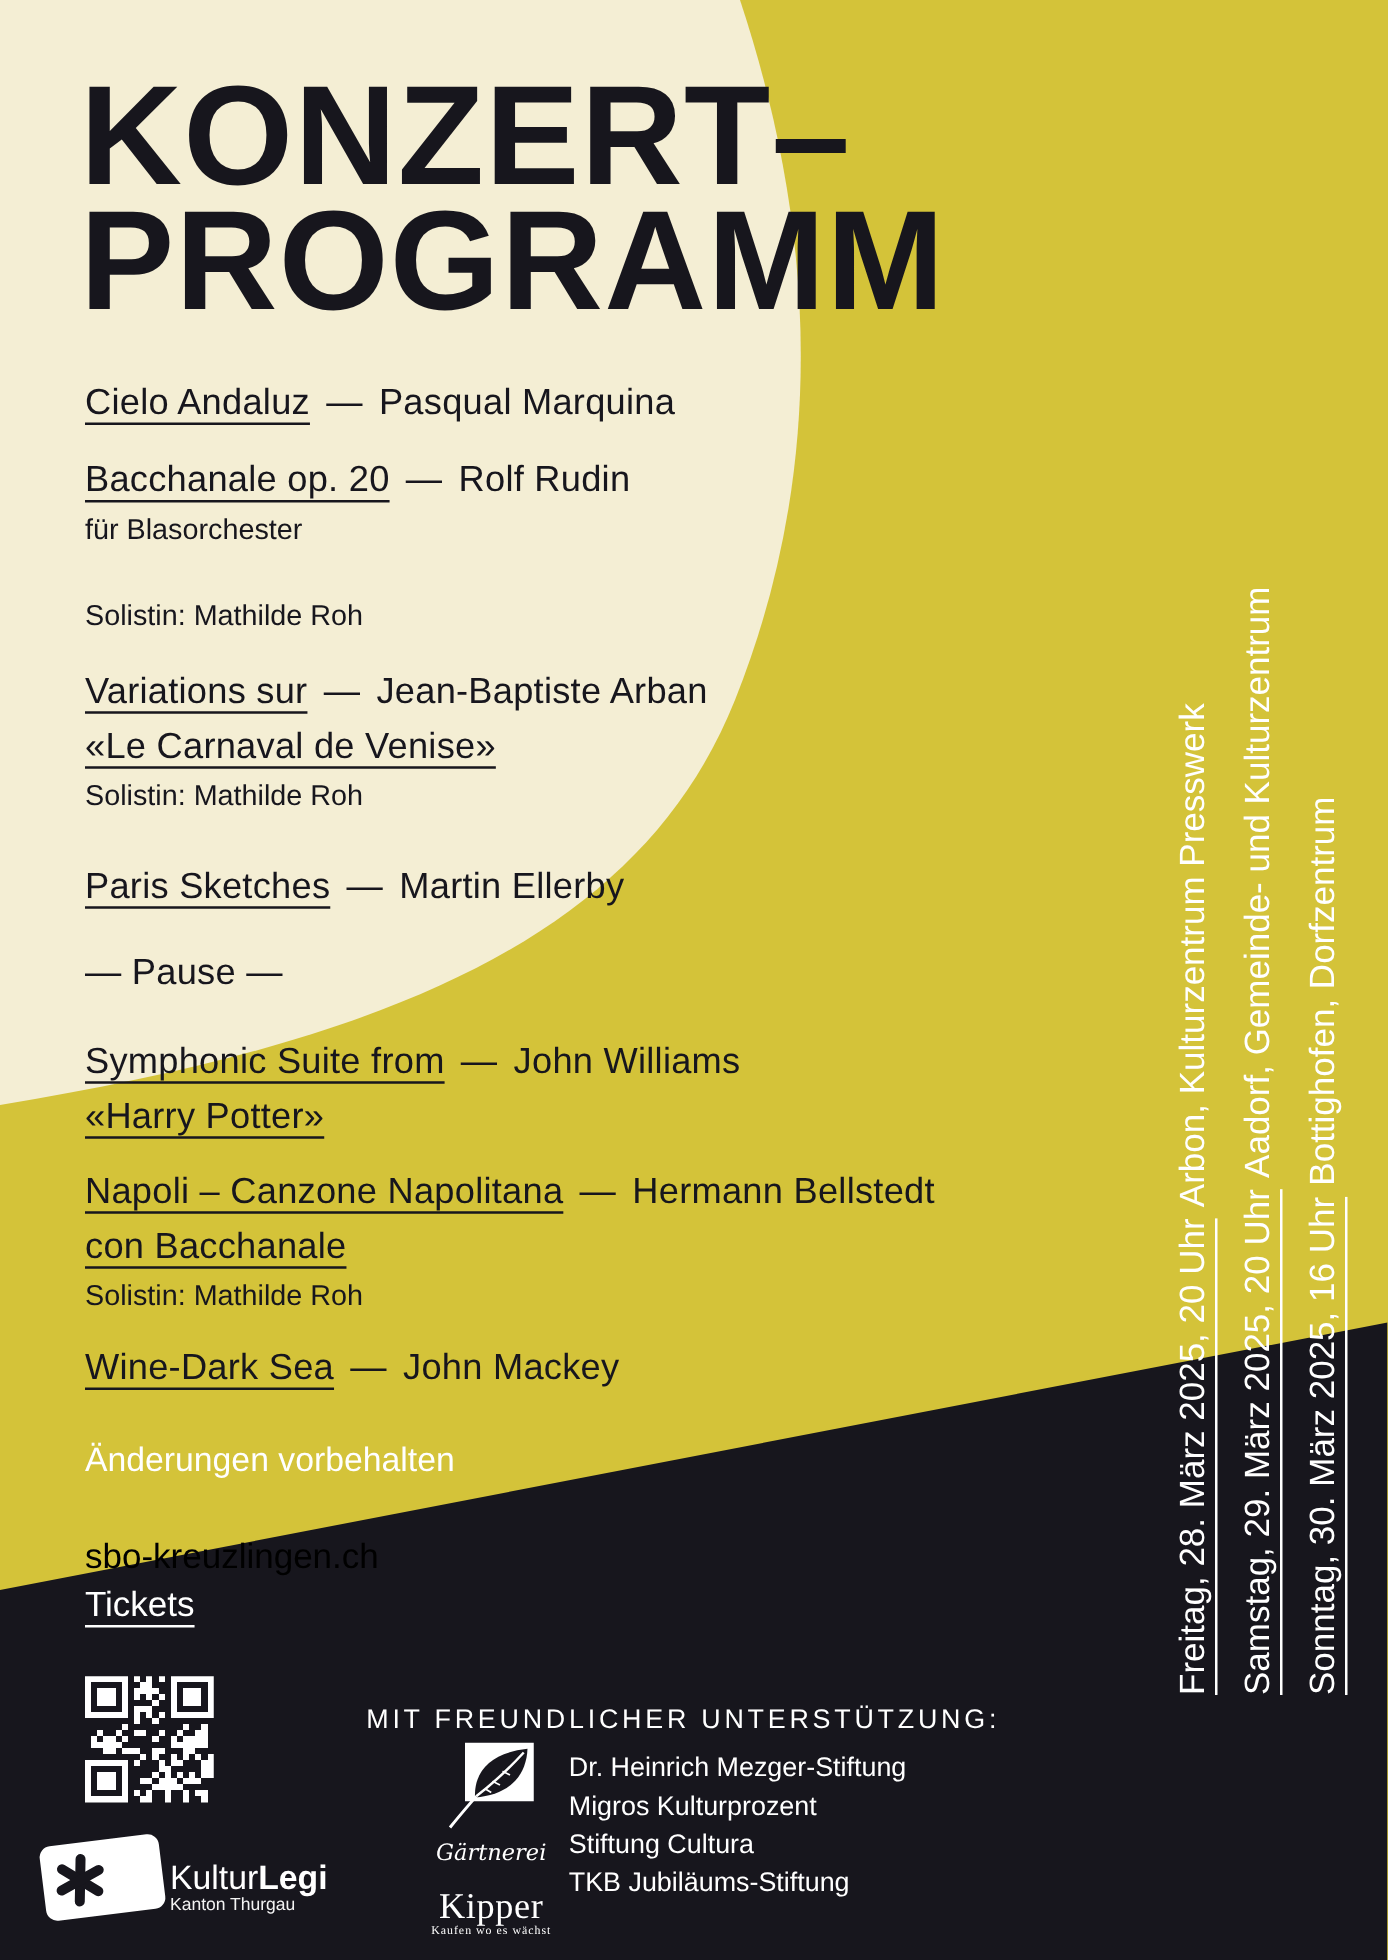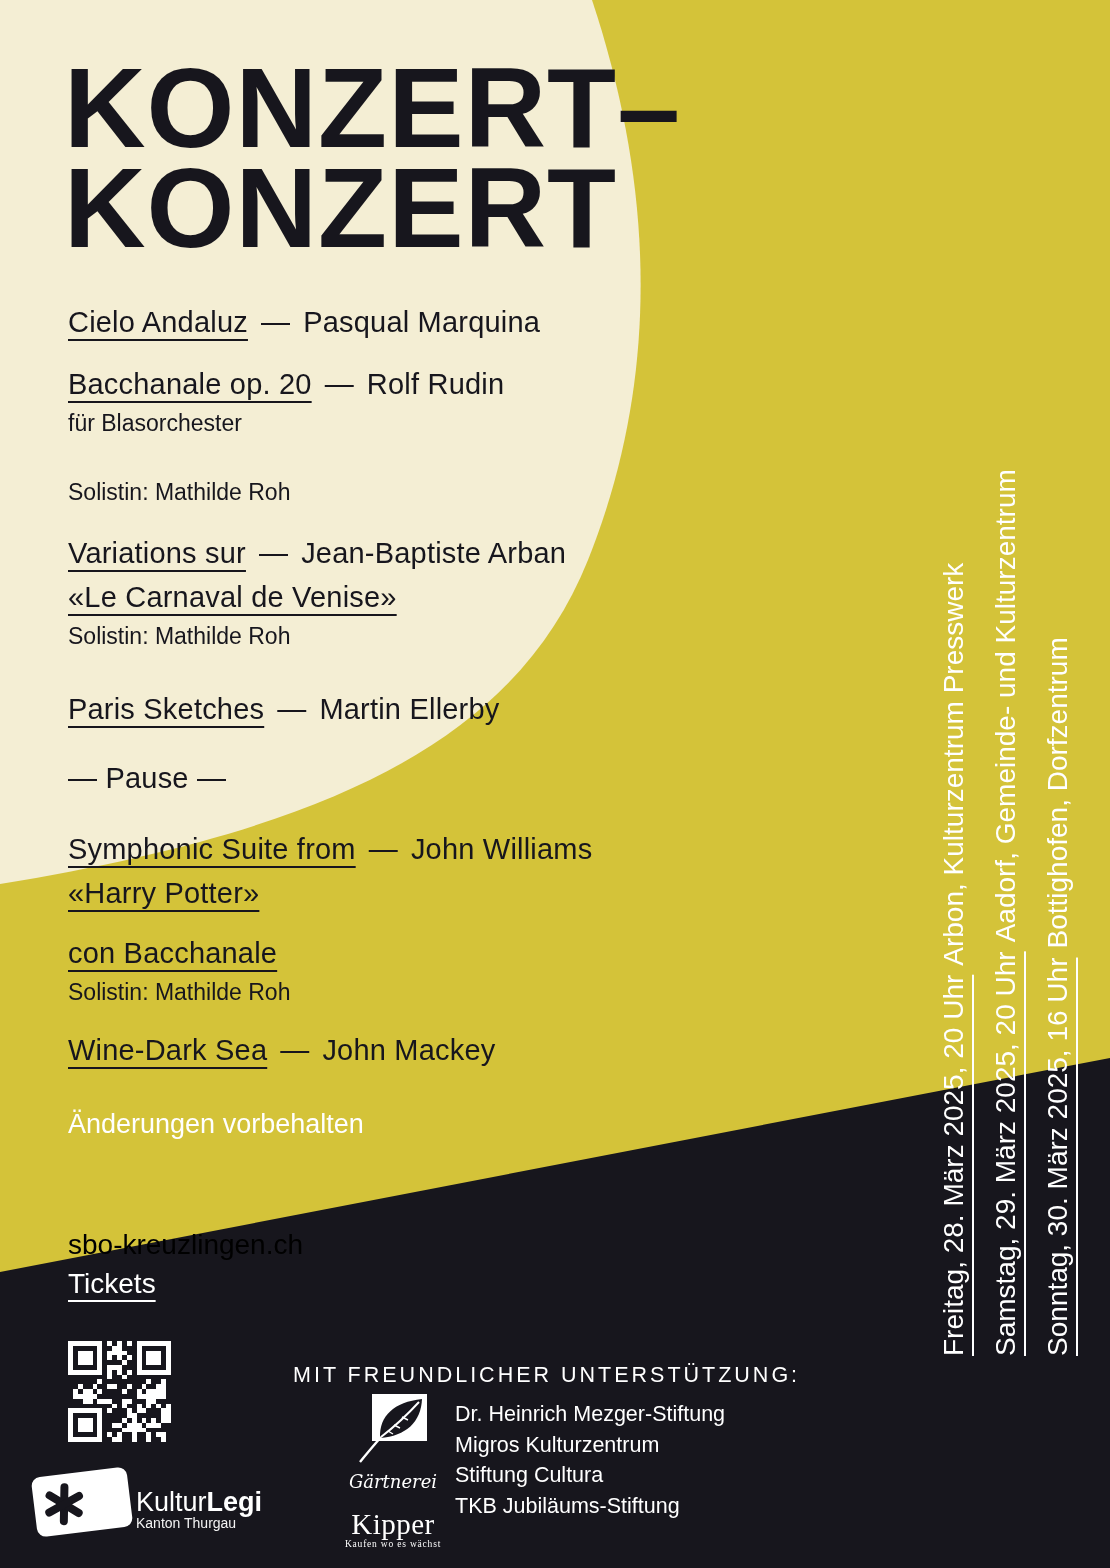--- a/index.html
+++ b/index.html
@@ -64,21 +64,21 @@
 <body>
 
 <svg class="bg" width="1110" height="1568" viewBox="0 0 1110 1568">
   <rect x="0" y="0" width="1110" height="1568" fill="#d4c339"></rect>
   <path d="M0,0 H592 C655,190 660,380 588,560 C516,740 330,830 0,884 Z" fill="#f4eed4"></path>
   <polygon points="0,1272 1110,1058 1110,1568 0,1568" fill="#17161d"></polygon>
 </svg>
 
 <div class="layer title">
   <div>KONZERT–</div>
-  <div>KONZERT</div>
+  <div>PROGRAMM</div>
 </div>
 
 <div class="layer program">
 
   <div class="prog-item" style="margin-bottom:18px">
     <div class="p-main"><span class="u">Cielo Andaluz</span><span class="dash">—</span><span>Pasqual Marquina</span></div>
   </div>
 
   <div class="prog-item" style="margin-bottom:35px">
     <div class="p-main"><span class="u">Bacchanale op. 20</span><span class="dash">—</span><span>Rolf Rudin</span></div>
@@ -100,20 +100,21 @@
   </div>
 
   <div class="p-main" style="margin-bottom:27px">— Pause —</div>
 
   <div class="prog-item" style="margin-bottom:16px">
     <div class="p-main"><span class="u">Symphonic Suite from</span><span class="dash">—</span><span>John Williams</span></div>
     <div class="p-main"><span class="u">«Harry Potter»</span></div>
   </div>
 
   <div class="prog-item" style="margin-bottom:19px">
+    <div class="p-main"><span class="u">Napoli – Canzone Napolitana</span><span class="dash">—</span><span>Hermann Bellstedt</span></div>
     <div class="p-main"><span class="u">con Bacchanale</span></div>
     <div class="p-note">Solistin: Mathilde Roh</div>
   </div>
 
   <div class="prog-item" style="margin-bottom:32px">
     <div class="p-main"><span class="u">Wine-Dark Sea</span><span class="dash">—</span><span>John Mackey</span></div>
   </div>
 
   <div class="disclaimer">Änderungen vorbehalten</div>
 </div>
@@ -248,21 +249,21 @@
     <rect x="10" y="20" width="1" height="1" fill="#ffffff"></rect>
     <rect x="13" y="20" width="1" height="1" fill="#ffffff"></rect>
     <rect x="16" y="20" width="1" height="1" fill="#ffffff"></rect>
     <rect x="19" y="20" width="1" height="1" fill="#ffffff"></rect>
   </svg>
 
 <div class="layer support-h">MIT FREUNDLICHER UNTERSTÜTZUNG:</div>
 
 <div class="layer sponsors">
   <div>Dr. Heinrich Mezger-Stiftung</div>
-  <div>Migros Kulturzentrum</div>
+  <div>Migros Kulturprozent</div>
   <div>Stiftung Cultura</div>
   <div>TKB Jubiläums-Stiftung</div>
 </div>
 
 <div class="layer kipper">
   <svg width="86" height="70" viewBox="0 0 86 70">
     <rect x="22" y="0" width="55" height="47" fill="#ffffff"></rect>
     <path d="M30,44 C29,22 44,8 72,5 C71,28 56,42 30,44 Z" fill="#17161d"></path>
     <path d="M31,43 C44,33 58,20 69,8" stroke="#ffffff" stroke-width="2" fill="none"></path>
     <path d="M44,31 l6,3 M52,23 l6,3 M38,37 l5,3" stroke="#ffffff" stroke-width="1.4"></path>

